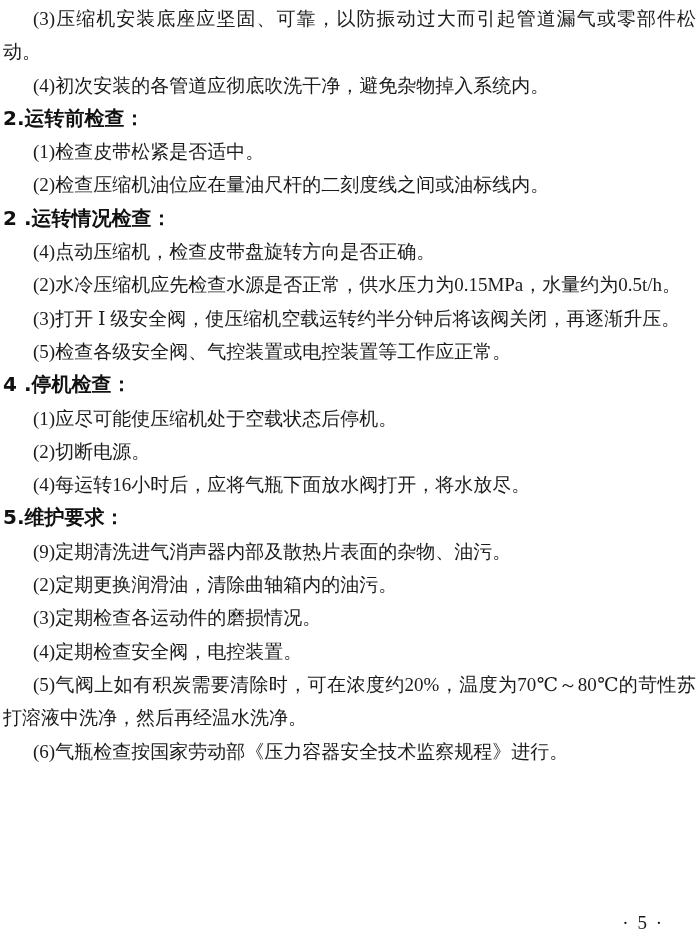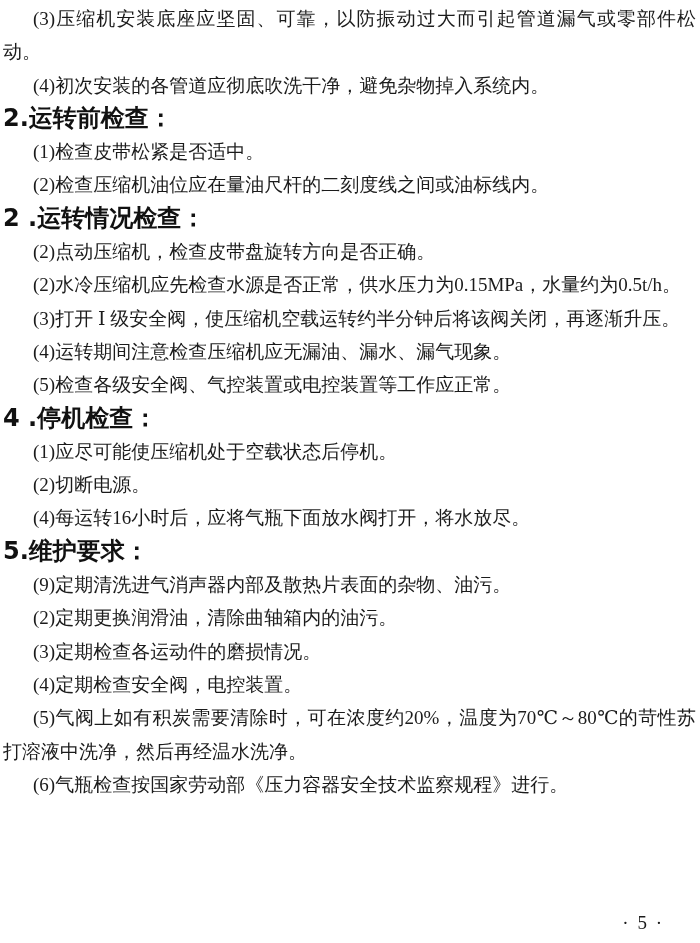--- a/index.html
+++ b/index.html
@@ -26,21 +26,21 @@
     line-height: 33.3px;
     text-align: justify;
     color: #1b1b1b;
   }
   .content p.body-para {
     text-indent: 30px;
   }
   .content p.heading {
     font-family: "DejaVu Sans", "Liberation Sans", sans-serif;
     font-weight: 700;
-    font-size: 24px;
+    font-size: 20px;
     text-indent: 0;
     color: #111111;
   }
   .page-number {
     position: absolute;
     right: 36px;
     bottom: 9px;
     font-family: "Liberation Serif", "DejaVu Serif", serif;
     font-size: 19px;
     color: #1b1b1b;
@@ -51,24 +51,23 @@
 <body>
 
 <div class="page">
   <div class="content">
       <p class="body-para">(3)压缩机安装底座应坚固、可靠，以防振动过大而引起管道漏气或零部件松动。</p>
       <p class="body-para">(4)初次安装的各管道应彻底吹洗干净，避免杂物掉入系统内。</p>
       <p class="heading">2.运转前检查：</p>
       <p class="body-para">(1)检查皮带松紧是否适中。</p>
       <p class="body-para">(2)检查压缩机油位应在量油尺杆的二刻度线之间或油标线内。</p>
       <p class="heading">2 .运转情况检查：</p>
-      <p class="body-para">(2)点动压缩机，检查皮带盘旋转方向是否正确。</p>
+      <p class="body-para">(4)点动压缩机，检查皮带盘旋转方向是否正确。</p>
       <p class="body-para">(2)水冷压缩机应先检查水源是否正常，供水压力为0.15MPa，水量约为0.5t/h。</p>
       <p class="body-para">(3)打开 Ⅰ 级安全阀，使压缩机空载运转约半分钟后将该阀关闭，再逐渐升压。</p>
-      <p class="body-para">(4)运转期间注意检查压缩机应无漏油、漏水、漏气现象。</p>
       <p class="body-para">(5)检查各级安全阀、气控装置或电控装置等工作应正常。</p>
       <p class="heading">4 .停机检查：</p>
       <p class="body-para">(1)应尽可能使压缩机处于空载状态后停机。</p>
       <p class="body-para">(2)切断电源。</p>
       <p class="body-para">(4)每运转16小时后，应将气瓶下面放水阀打开，将水放尽。</p>
       <p class="heading">5.维护要求：</p>
       <p class="body-para">(9)定期清洗进气消声器内部及散热片表面的杂物、油污。</p>
       <p class="body-para">(2)定期更换润滑油，清除曲轴箱内的油污。</p>
       <p class="body-para">(3)定期检查各运动件的磨损情况。</p>
       <p class="body-para">(4)定期检查安全阀，电控装置。</p>

